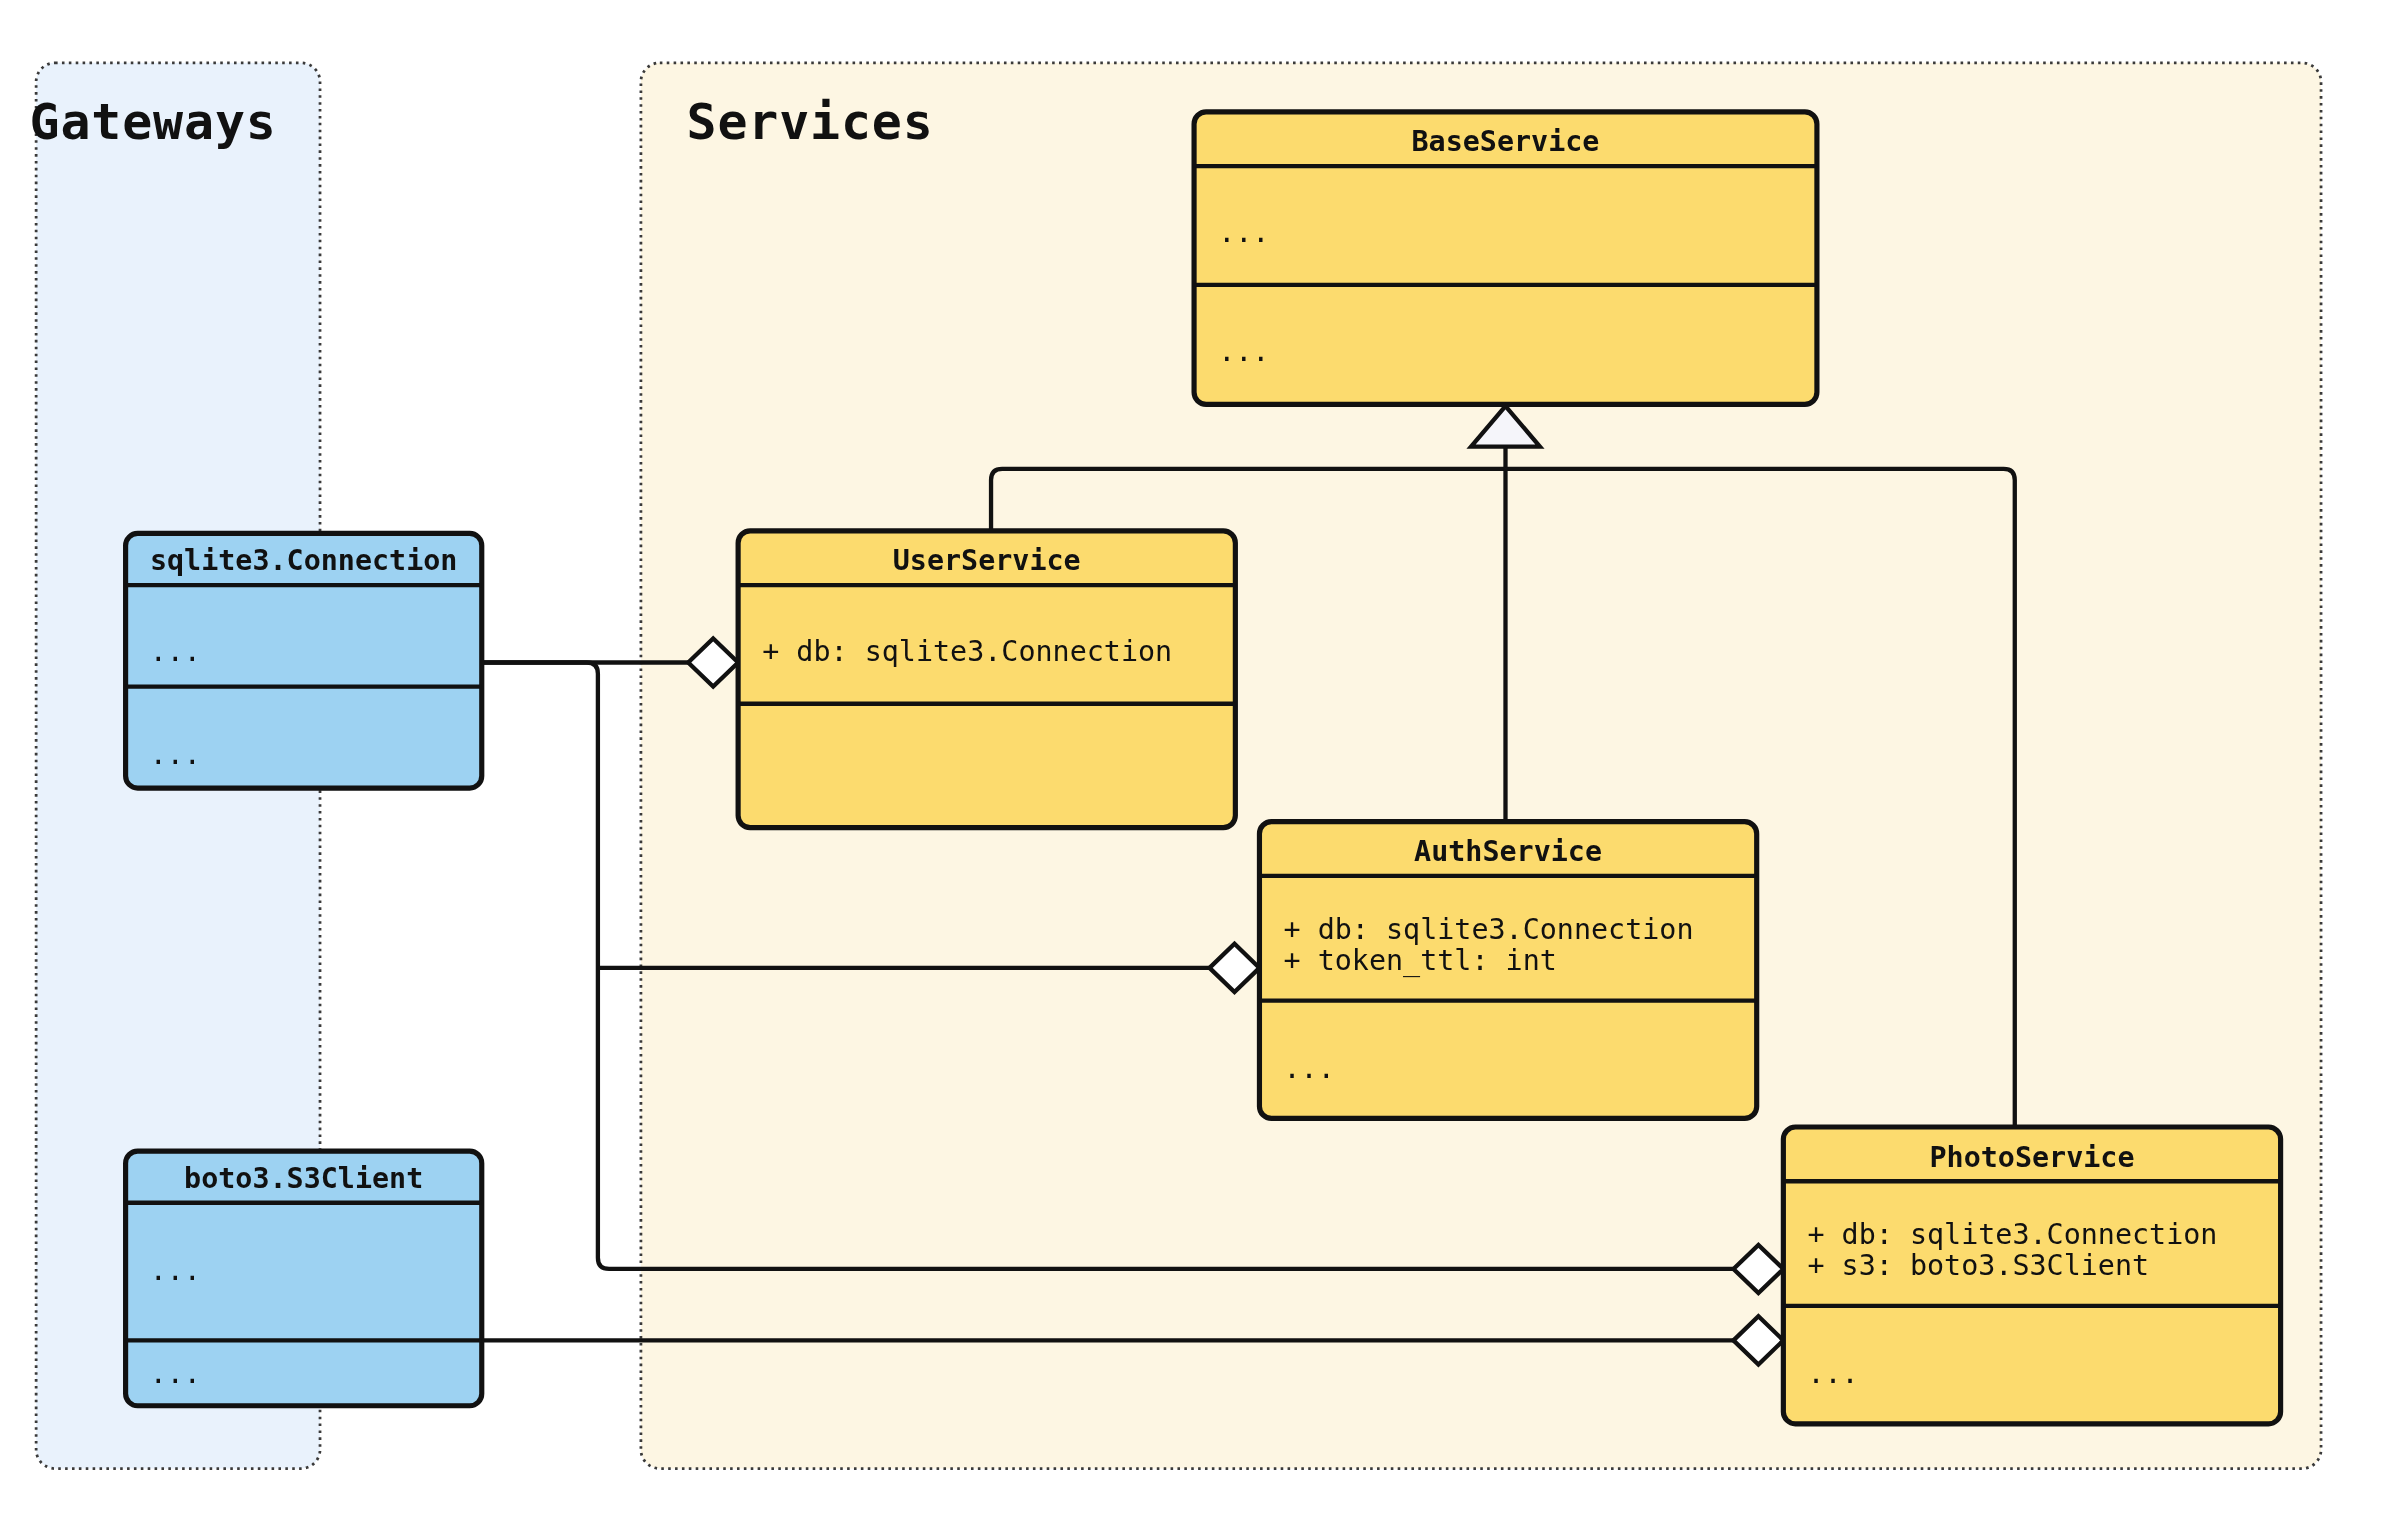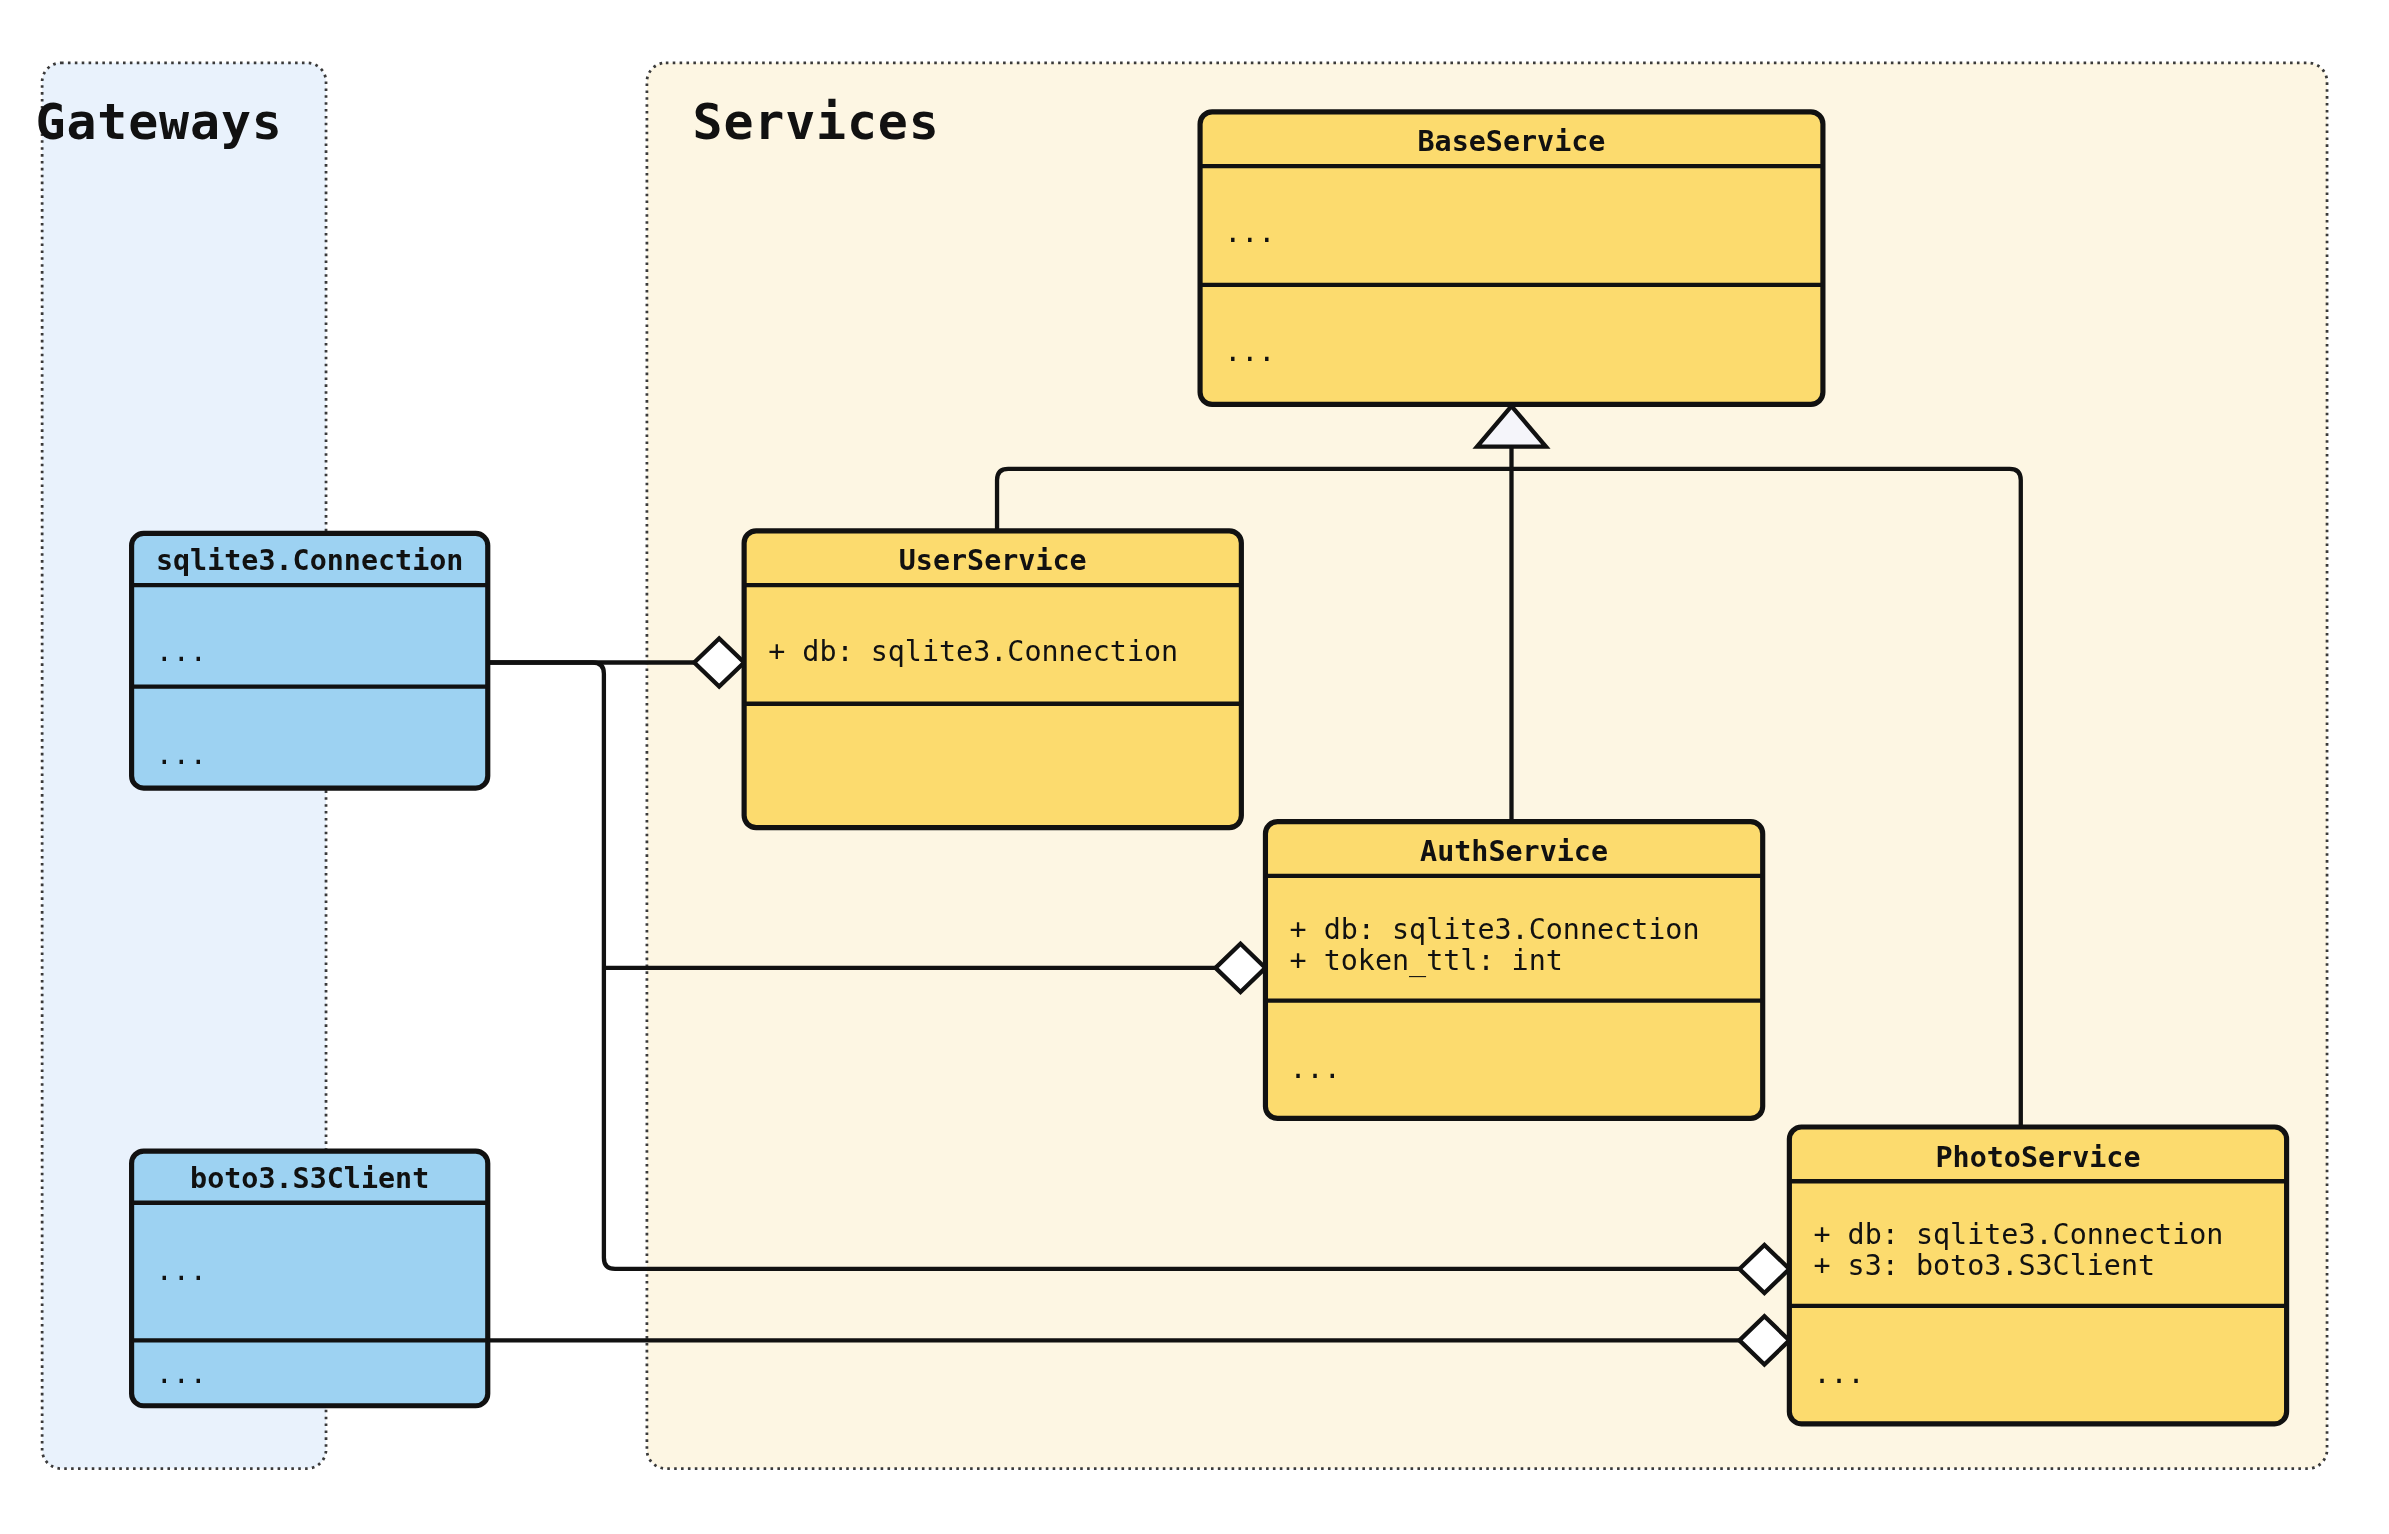--- a/index.html
+++ b/index.html
@@ -10,21 +10,20 @@
   body {
     width: 2389px;
     height: 1534px;
     font-family: "DejaVu Sans Mono", monospace;
     overflow: hidden;
   }
   #diagram-root {
     position: relative;
     width: 1927px;
     height: 1534px;
-    margin-left: 6px;
   }
   svg.diagram-canvas {
     position: absolute;
     top: 0;
     left: 0;
     width: 2389px;
     height: 1534px;
   }
   .pkg-rect {
     stroke-dasharray: 3 5;

